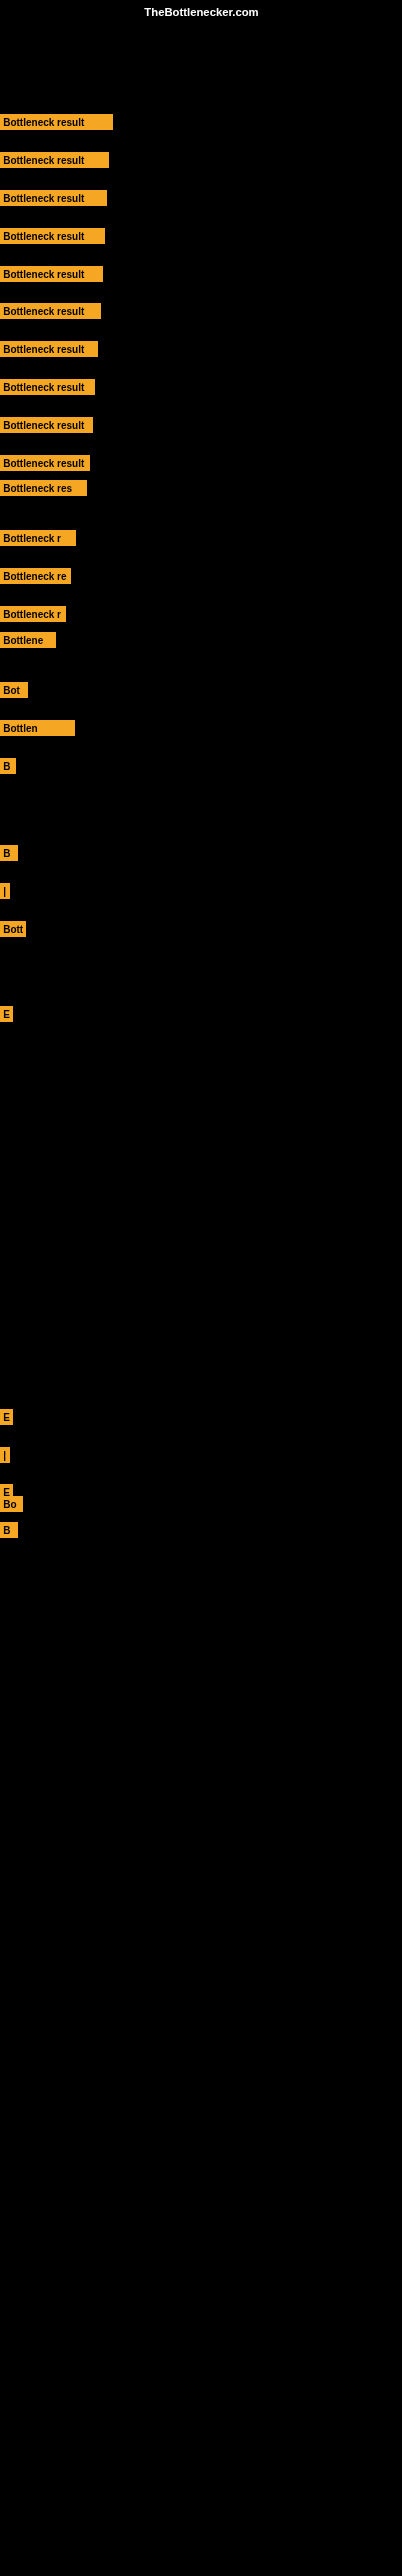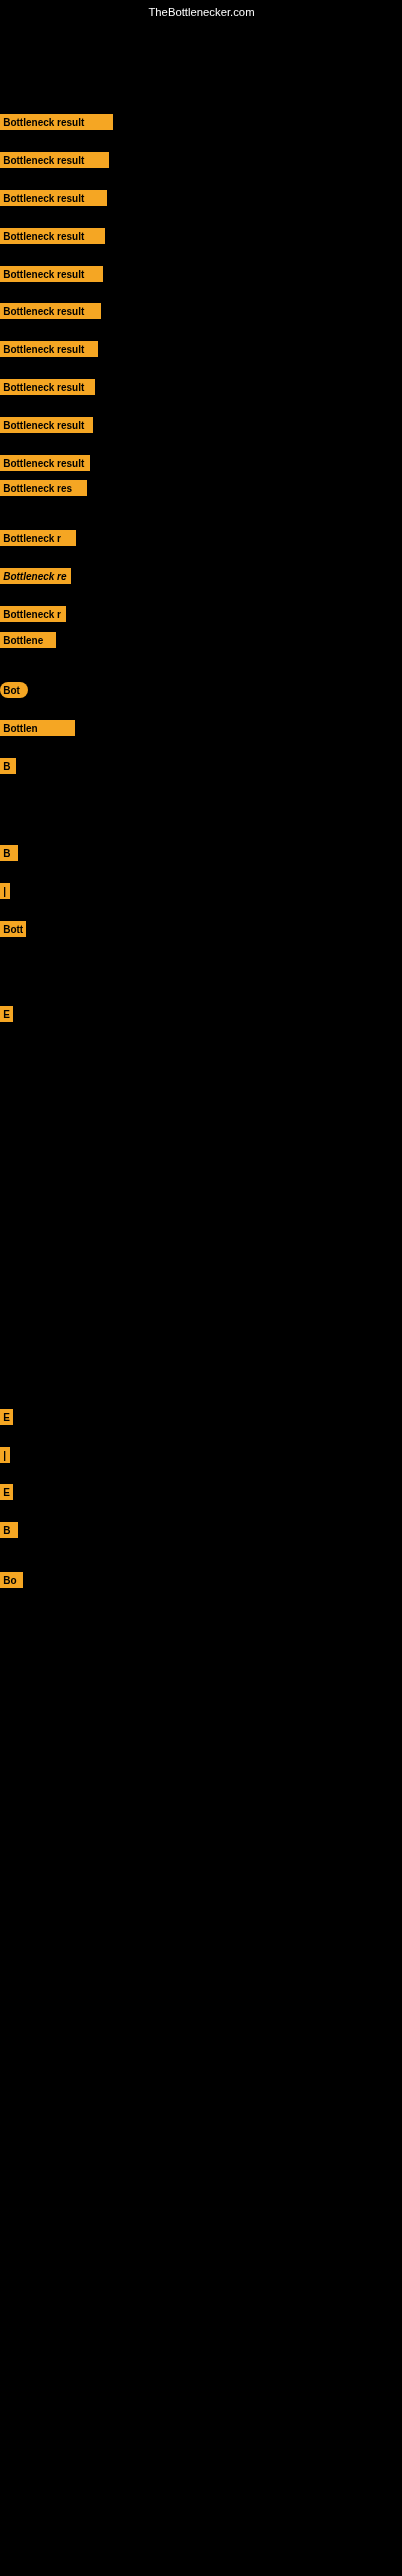--- a/index.html
+++ b/index.html
@@ -12,21 +12,21 @@
       font-family: Arial, sans-serif;
       width: 403px;
       min-height: 2576px;
       position: relative;
     }
     .site-title {
       color: #ffffff;
       font-size: 11.3px;
       text-align: center;
       padding: 6.4px 0;
-      font-weight: normal;
+      font-weight: bold;
     }
     .bottleneck-bar {
       position: absolute;
       left: 0;
       background-color: #f5a623;
       display: flex;
       align-items: center;
       padding: 1.6px 3.2px;
       color: #000000;
       font-size: 10px;
@@ -47,29 +47,29 @@
     <div class="bottleneck-bar" style="top: 190px; width: 107px;">Bottleneck result</div>
     <div class="bottleneck-bar" style="top: 228px; width: 105px;">Bottleneck result</div>
     <div class="bottleneck-bar" style="top: 266px; width: 103px;">Bottleneck result</div>
     <div class="bottleneck-bar" style="top: 303px; width: 101px;">Bottleneck result</div>
     <div class="bottleneck-bar" style="top: 341px; width: 98px;">Bottleneck result</div>
     <div class="bottleneck-bar" style="top: 379px; width: 95px;">Bottleneck result</div>
     <div class="bottleneck-bar" style="top: 417px; width: 93px;">Bottleneck result</div>
     <div class="bottleneck-bar" style="top: 455px; width: 90px;">Bottleneck result</div>
     <div class="bottleneck-bar" style="top: 480px; width: 87px;">Bottleneck res</div>
     <div class="bottleneck-bar" style="top: 530px; width: 76px;">Bottleneck r</div>
-    <div class="bottleneck-bar" style="top: 568px; width: 71px; font-style: italic;">Bottleneck re</div>
+    <div class="bottleneck-bar" style="top: 568px; width: 71px;">Bottleneck re</div>
     <div class="bottleneck-bar" style="top: 606px; width: 66px;">Bottleneck r</div>
     <div class="bottleneck-bar" style="top: 632px; width: 56px;">Bottlene</div>
-    <div class="bottleneck-bar" style="top: 682px; width: 28px; border-radius: 8px;">Bot</div>
+    <div class="bottleneck-bar" style="top: 682px; width: 28px;">Bot</div>
     <div class="bottleneck-bar" style="top: 720px; width: 75px;">Bottlen</div>
     <div class="bottleneck-bar" style="top: 758px; width: 16px;">B</div>
     <div class="bottleneck-bar" style="top: 845px; width: 17.7px;">B</div>
     <div class="bottleneck-bar" style="top: 883px; width: 9.7px;">|</div>
     <div class="bottleneck-bar" style="top: 921px; width: 26px;">Bott</div>
     <div class="bottleneck-bar" style="top: 1006px; width: 13px;">E</div>
     <div class="bottleneck-bar" style="top: 1409px; width: 13px;">E</div>
     <div class="bottleneck-bar" style="top: 1447px; width: 9.7px;">|</div>
     <div class="bottleneck-bar" style="top: 1484px; width: 13px;">E</div>
     <div class="bottleneck-bar" style="top: 1522px; width: 17.7px;">B</div>
-    <div class="bottleneck-bar" style="top: 1572px; width: 22.5px;">Bo</div>
+    <div class="bottleneck-bar" style="top: 1496px; width: 22.5px;">Bo</div>
   </div>
 
 
 </body></html>

